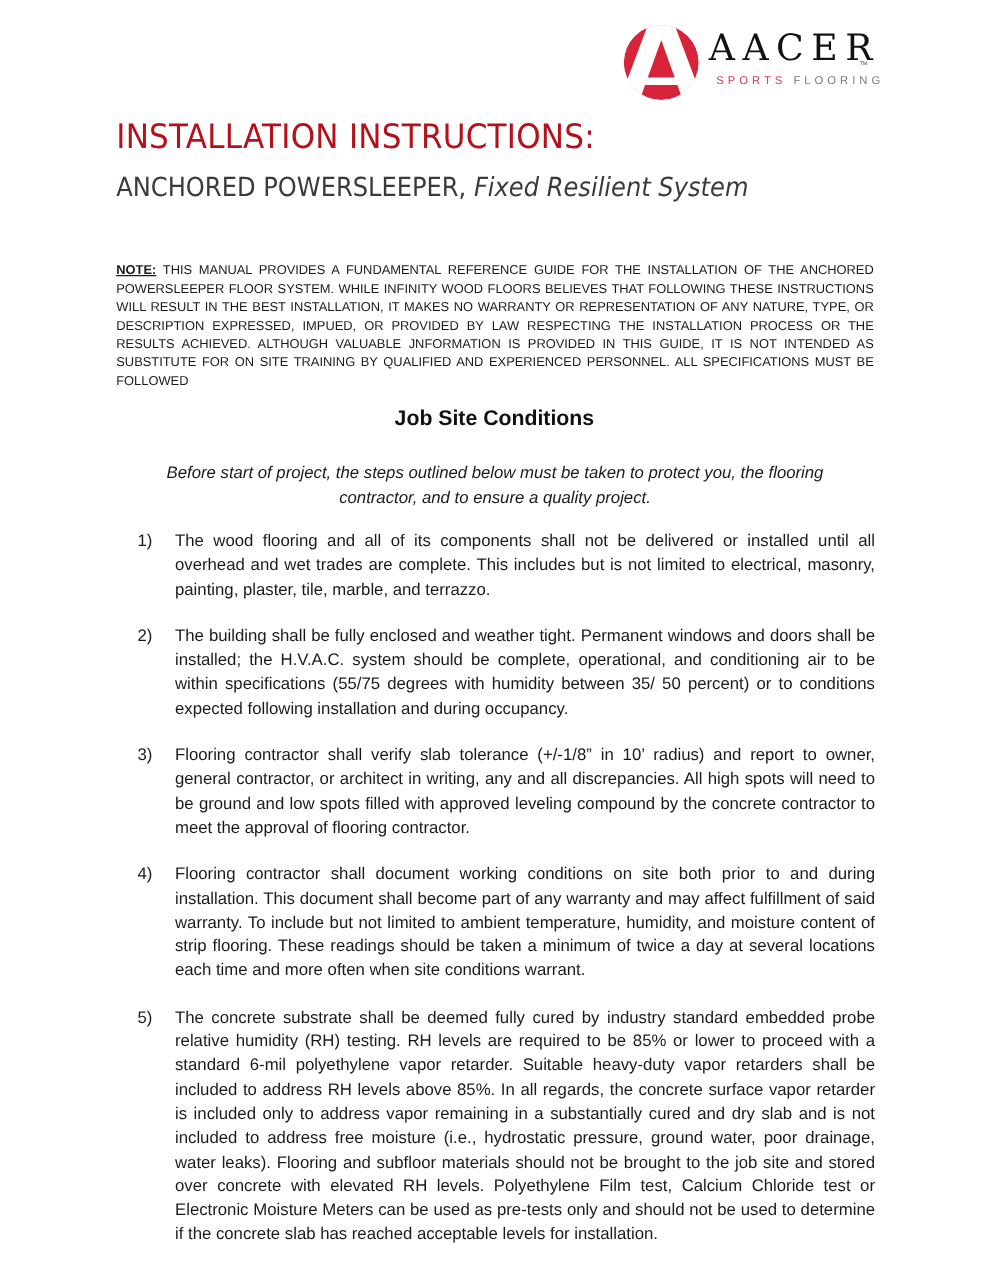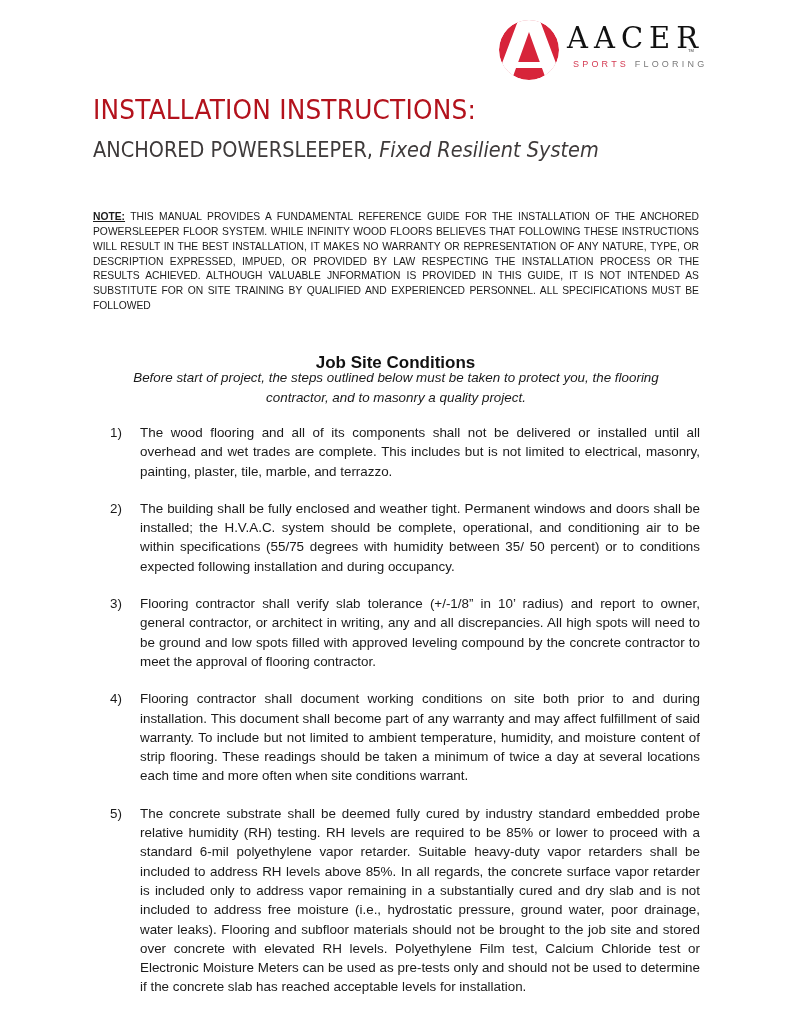--- a/index.html
+++ b/index.html
@@ -112,21 +112,20 @@
     
     .section-heading {
       position: absolute;
       left: 0;
       width: 791px;
       top: 325px;
       text-align: center;
       font-size: 17px;
       font-weight: bold;
       color: #111;
-      margin-top: 28px;
     }
     .section-intro {
       position: absolute;
       left: 112px;
       width: 568px;
       top: 368px;
       text-align: center;
       font-style: italic;
       font-size: 13.4px;
       line-height: 19.5px;
@@ -190,21 +189,21 @@
 
   <div class="title-main">INSTALLATION INSTRUCTIONS:</div>
   <div class="title-sub">
     <span>ANCHORED POWERSLEEPER,</span>
     <em>Fixed Resilient System</em>
   </div>
 
   <p class="note"><b>NOTE:</b><span> THIS MANUAL PROVIDES A FUNDAMENTAL REFERENCE GUIDE FOR THE INSTALLATION OF THE ANCHORED POWERSLEEPER FLOOR SYSTEM. WHILE INFINITY WOOD FLOORS BELIEVES THAT FOLLOWING THESE INSTRUCTIONS WILL RESULT IN THE BEST INSTALLATION, IT MAKES NO WARRANTY OR REPRESENTATION OF ANY NATURE, TYPE, OR DESCRIPTION EXPRESSED, IMPUED, OR PROVIDED BY LAW RESPECTING THE INSTALLATION PROCESS OR THE RESULTS ACHIEVED. ALTHOUGH VALUABLE JNFORMATION IS PROVIDED IN THIS GUIDE, IT IS NOT INTENDED AS SUBSTITUTE FOR ON SITE TRAINING BY QUALIFIED AND EXPERIENCED PERSONNEL. ALL SPECIFICATIONS MUST BE FOLLOWED</span></p>
 
   <div class="section-heading">Job Site Conditions</div>
-  <div class="section-intro">Before start of project, the steps outlined below must be taken to protect you, the flooring contractor, and to masonry a quality project.</div>
+  <div class="section-intro">Before start of project, the steps outlined below must be taken to protect you, the flooring contractor, and to ensure a quality project.</div>
 
   <ol class="list">
     <li class="list-item">
       <span class="list-num">1)</span>
       <span>The wood flooring and all of its components shall not be delivered or installed until all overhead and wet trades are complete. This includes but is not limited to electrical, masonry, painting, plaster, tile, marble, and terrazzo.</span>
     </li>
     <li class="list-item">
       <span class="list-num">2)</span>
       <span>The building shall be fully enclosed and weather tight.  Permanent windows and doors shall be installed; the H.V.A.C. system should be complete, operational, and conditioning air to be within specifications (55/75 degrees with humidity between 35/ 50 percent) or to conditions expected following installation and during occupancy.</span>
     </li>

